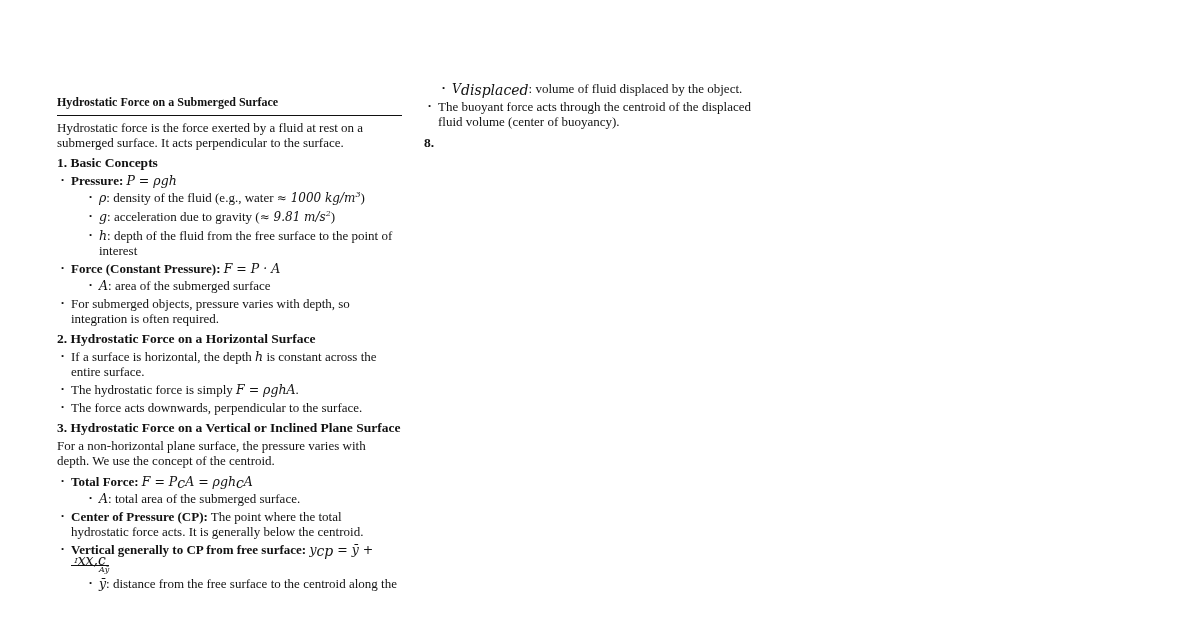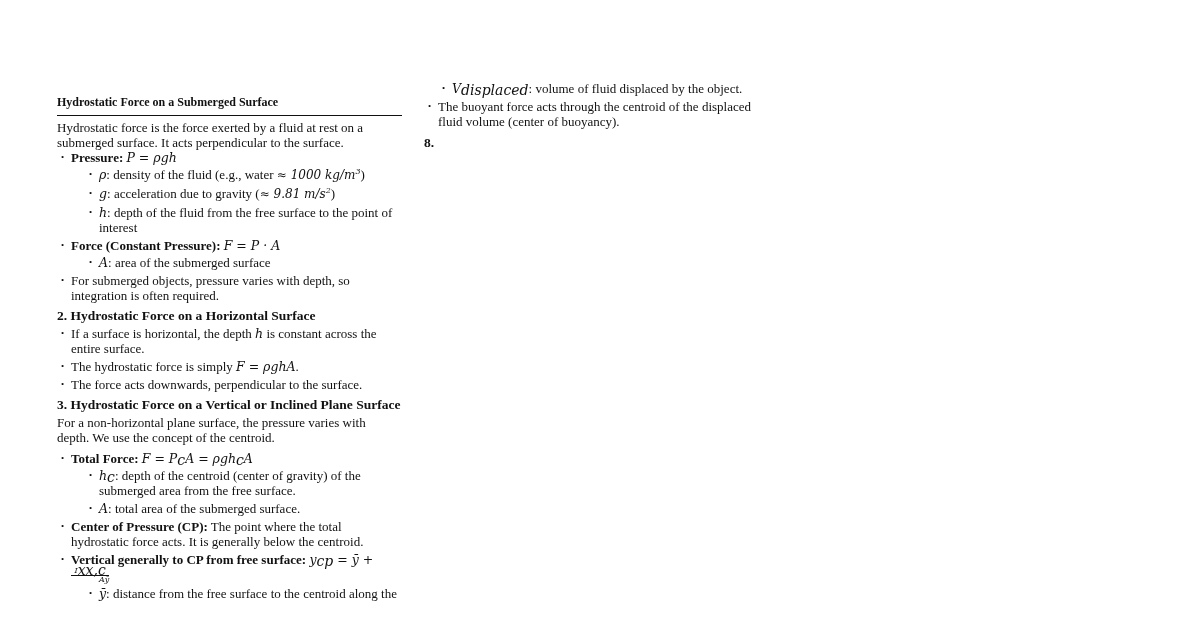--- a/index.html
+++ b/index.html
@@ -34,20 +34,21 @@
   .frac .den { display: block; margin-left: 28px; }
   .sec8 { font-weight: bold; font-size: 13.5px; margin-top: 6px; }
 </style>
 </head>
 <body>
 
 <div class="col col-left">
   <h1>Hydrostatic Force on a Submerged Surface</h1>
   <p>Hydrostatic force is the force exerted by a fluid at rest on a submerged surface. It acts perpendicular to the surface.</p>
 
+  <h2>1. Basic Concepts</h2>
   <ul>
     <li>
       <b>Pressure:</b>
       <span class="m">P = ρgh</span>
       <ul class="sub">
         <li><span class="m">ρ</span><span>: density of the fluid (e.g., water <span class="mr">≈ 1000 kg/m<sup>3</sup></span>)</span></li>
         <li><span class="m">g</span><span>: acceleration due to gravity (<span class="mr">≈ 9.81 m/s<sup>2</sup></span>)</span></li>
         <li><span class="m">h</span><span>: depth of the fluid from the free surface to the point of interest</span></li>
       </ul>
     </li>
@@ -68,21 +69,20 @@
     <li>The force acts downwards, perpendicular to the surface.</li>
   </ul>
 
   <h2>3. Hydrostatic Force on a Vertical or Inclined Plane Surface</h2>
   <p style="margin:0 16px 6px 0">For a non-horizontal plane surface, the pressure varies with depth. We use the concept of the centroid.</p>
   <ul>
     <li>
       <b>Total Force:</b>
       <span class="m">F = P<sub>c</sub>A = ρgh<sub>c</sub>A</span>
       <ul class="sub">
-        <li><span class="m">h<sub>c</sub></span><span>: depth of the centroid (center of gravity) of the submerged area from the free surface.</span></li>
         <li><span class="m">A</span><span>: total area of the submerged surface.</span></li>
       </ul>
     </li>
     <li>
       <b>Center of Pressure (CP):</b><span> The point where the total hydrostatic force acts. It is generally below the centroid.</span>
     </li>
     <li>
       <b>Vertical generally to CP from free surface:</b>
       <span class="m">y<sub>cp</sub> = ȳ + <span class="frac"><span class="num">I<sub>xx,c</sub></span><span class="den">Aȳ</span></span></span>
       <ul class="sub">

